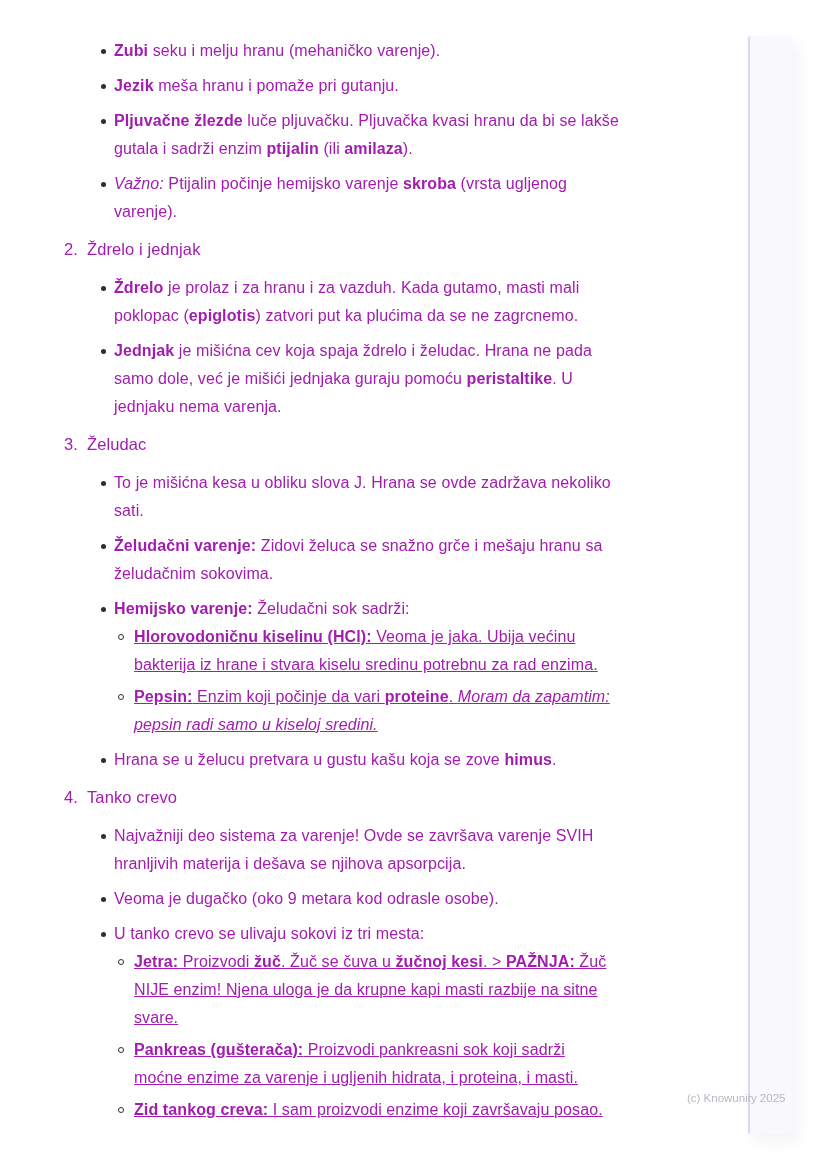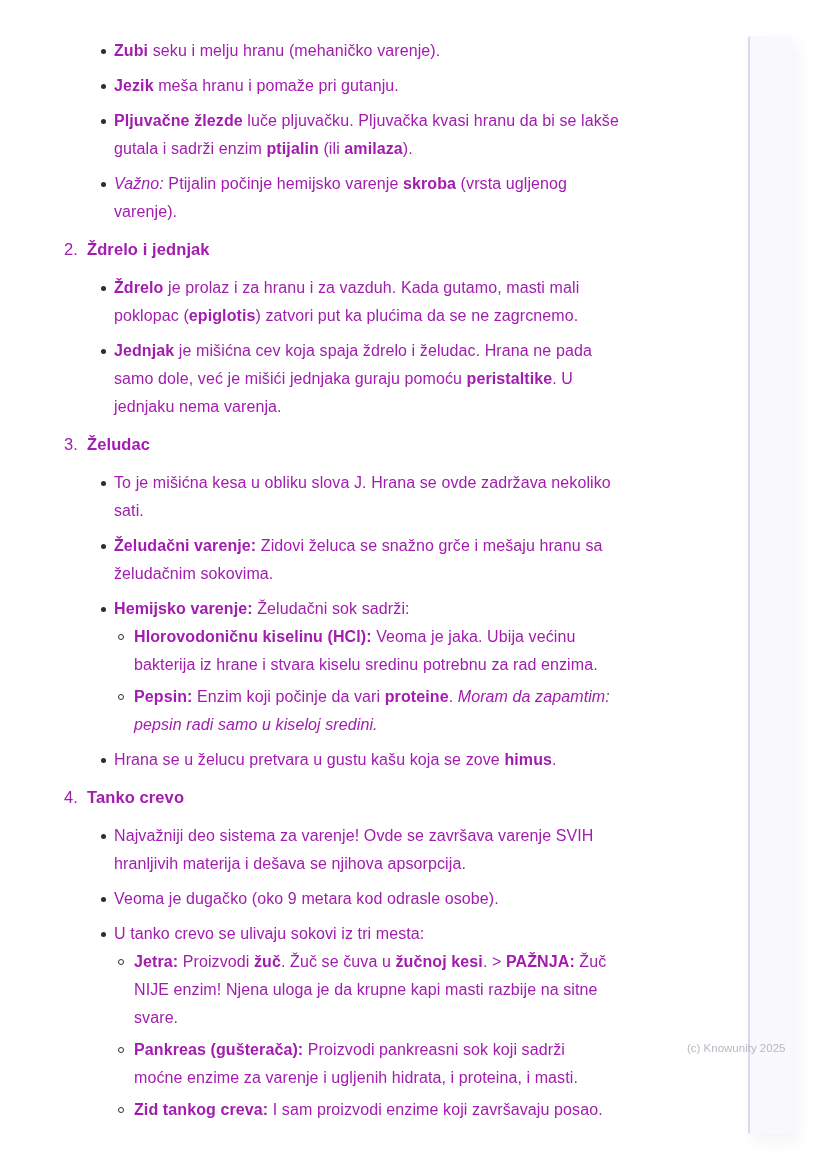--- a/index.html
+++ b/index.html
@@ -15,24 +15,24 @@
     left: 64px; top: 37px;
     width: 682px;
     color: #a21caf;
     font-size: 16px;
     line-height: 28px;
     letter-spacing: 0.1px;
   }
   section { display: block; }
   .heading { margin: 9px 0 11px 0; font-size: 16.5px; }
   .heading .num { display: inline-block; min-width: 23px; font-weight: 400; }
-  .heading .title { font-weight: 700; }
+  .heading .title { font-weight: 400; }
   ul.l1 { list-style: none; margin: 0; padding: 0; }
   ul.l1 > li { position: relative; padding-left: 50px; margin-bottom: 7px; }
-  ul.l2 { list-style: none; margin: 0 0 5px 0; padding: 0; }
+  ul.l2 { list-style: none; margin: 0 0 5px 0; padding: 0; text-decoration: underline; }
   ul.l2 > li { position: relative; padding-left: 20px; margin-bottom: 4px; }
   .dot {
     position: absolute; left: 37px; top: 12px;
     width: 5px; height: 5px; border-radius: 50%;
     background: #272e3a;
   }
   .circ {
     position: absolute; left: 4px; top: 11px;
     width: 4px; height: 4px; border-radius: 50%;
     border: 1.5px solid #272e3a; background: transparent;
@@ -45,21 +45,21 @@
     left: 748px; top: 36px;
     width: 44px; height: 1098px;
     box-sizing: border-box;
     background: #f8f8fd;
     border-left: 2px solid #d7d9f0;
     border-radius: 3px 0 0 3px;
     box-shadow: 6px 8px 14px rgba(110, 110, 170, 0.08);
   }
   .watermark {
     position: absolute;
-    left: 687px; top: 1041px;
+    left: 687px; top: 1091px;
     font-size: 11.5px;
     line-height: 14px;
     color: #b6b9c2;
     z-index: 5;
     white-space: nowrap;
   }
 </style>
 </head>
 <body>
 

